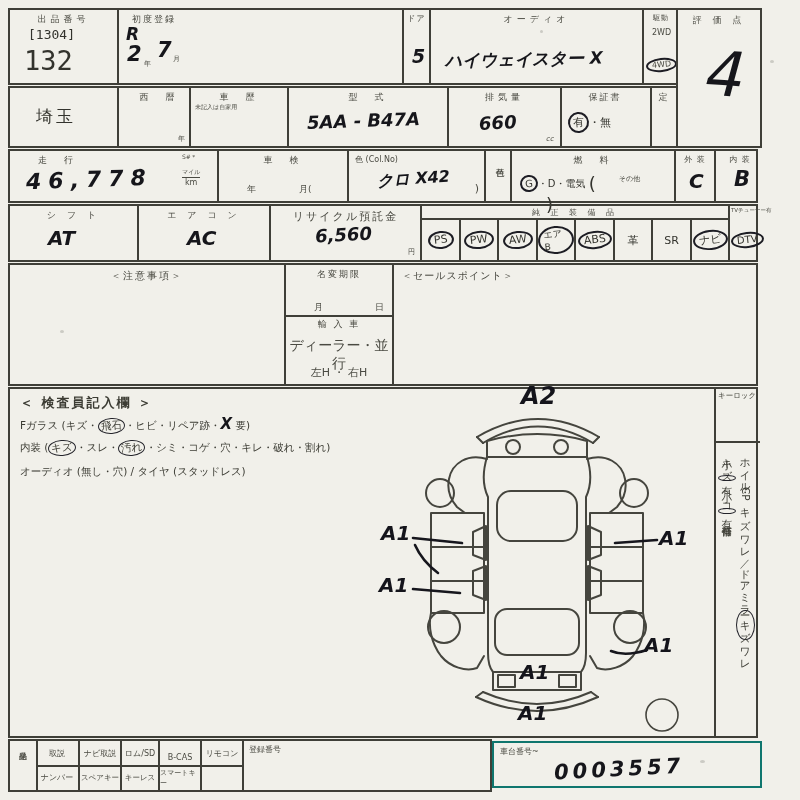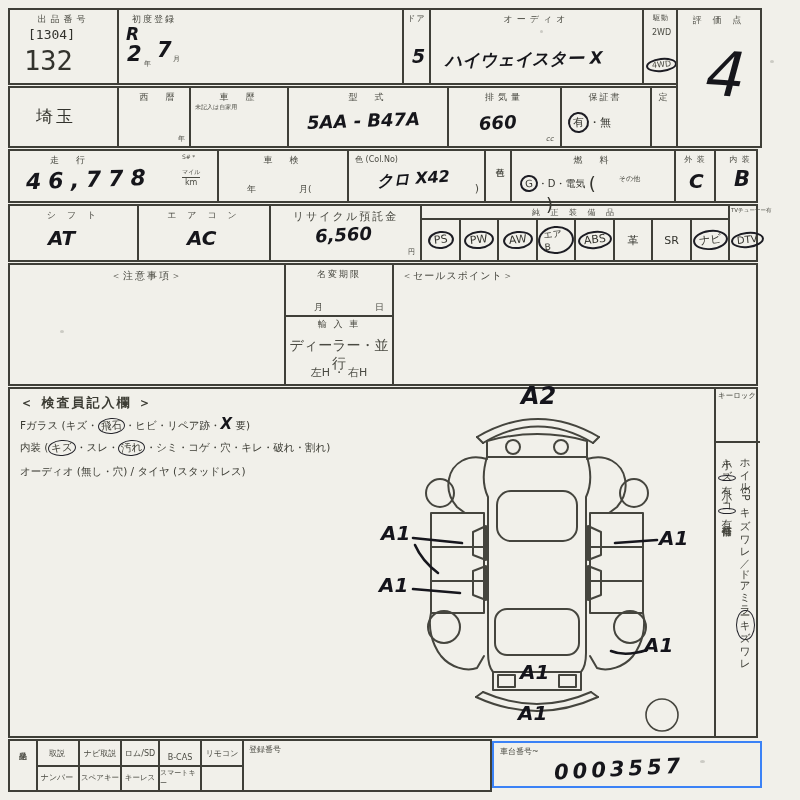--- a/index.html
+++ b/index.html
@@ -91,21 +91,21 @@
     </div>
   </div>
 
   <div class="abs" style="left:676px;top:8px;width:86px;height:140px;border:2px solid #3f3f38;box-sizing:border-box;background:#f1f0ea;">
     <div class="hdr abs" style="left:0;right:0;top:4px;">評 価 点</div>
     <div class="hand abs" style="left:28px;top:28px;font-size:62px;font-weight:500;transform:rotate(4deg);">4</div>
   </div>
 
   <div class="row" style="top:149px;height:54px;">
     <div class="cell first" style="left:0;width:207px;">
-      <div class="hdr abs" style="left:40px;top:3px;">走　行</div>
+      <div class="hdr abs" style="left:28px;top:3px;">走　行</div>
       <div class="small abs" style="left:172px;top:2px;font-size:6px;">S#＊</div>
       <div class="hand abs" style="left:16px;top:16px;font-size:22px;letter-spacing:7px;transform:rotate(-2deg);">46,778</div>
       <div class="abs" style="left:172px;top:17px;text-align:center;">
         <div class="small" style="font-size:6px;">マイル</div>
         <div class="small" style="font-size:8px;border-top:1px solid #4a4a42;">km</div>
       </div>
     </div>
     <div class="cell" style="left:207px;width:130px;">
       <div class="hdr abs" style="left:0;right:0;top:3px;">車　検</div>
       <div class="small abs" style="left:28px;bottom:5px;font-size:9px;">年</div>
@@ -303,21 +303,21 @@
     <div class="abs" style="left:26px;top:24px;width:42px;height:25px;font-size:8px;display:flex;align-items:center;justify-content:center;color:#4a4a42;">ナンバー</div>
     <div class="abs" style="left:68px;top:24px;width:42px;height:25px;border-left:2px solid #3f3f38;box-sizing:border-box;font-size:7.5px;display:flex;align-items:center;justify-content:center;color:#4a4a42;">スペアキー</div>
     <div class="abs" style="left:110px;top:24px;width:38px;height:25px;border-left:2px solid #3f3f38;box-sizing:border-box;font-size:7.5px;display:flex;align-items:center;justify-content:center;color:#4a4a42;">キーレス</div>
     <div class="abs" style="left:148px;top:24px;width:42px;height:25px;border-left:2px solid #3f3f38;box-sizing:border-box;font-size:7px;display:flex;align-items:center;justify-content:center;color:#4a4a42;">スマートキー</div>
     <div class="abs" style="left:190px;top:24px;width:42px;height:25px;border-left:2px solid #3f3f38;box-sizing:border-box;"></div>
 
     <div class="abs" style="left:232px;top:0;bottom:0;right:0;border-left:2px solid #3f3f38;box-sizing:border-box;">
       <div class="small abs" style="left:5px;top:3px;font-size:8px;">登録番号</div>
     </div>
   </div>
-  <div class="abs" style="left:492px;top:741px;width:270px;height:47px;border:2px solid #3b82f6;box-sizing:border-box;">
+  <div class="abs" style="left:492px;top:741px;width:270px;height:47px;border:2px solid #0f766e;box-sizing:border-box;">
     <div class="small abs" style="left:6px;top:3px;font-size:8px;">車台番号~</div>
     <div class="hand abs" style="left:60px;top:14px;font-size:21px;letter-spacing:4px;transform:rotate(-3deg);">0003557</div>
   </div>
 
   <div class="speck" style="left:770px;top:60px;width:4px;height:3px;"></div>
   <div class="speck" style="left:540px;top:30px;width:3px;height:3px;"></div>
   <div class="speck" style="left:700px;top:760px;width:5px;height:3px;"></div>
   <div class="speck" style="left:60px;top:330px;width:4px;height:3px;"></div>
 
 </div>

